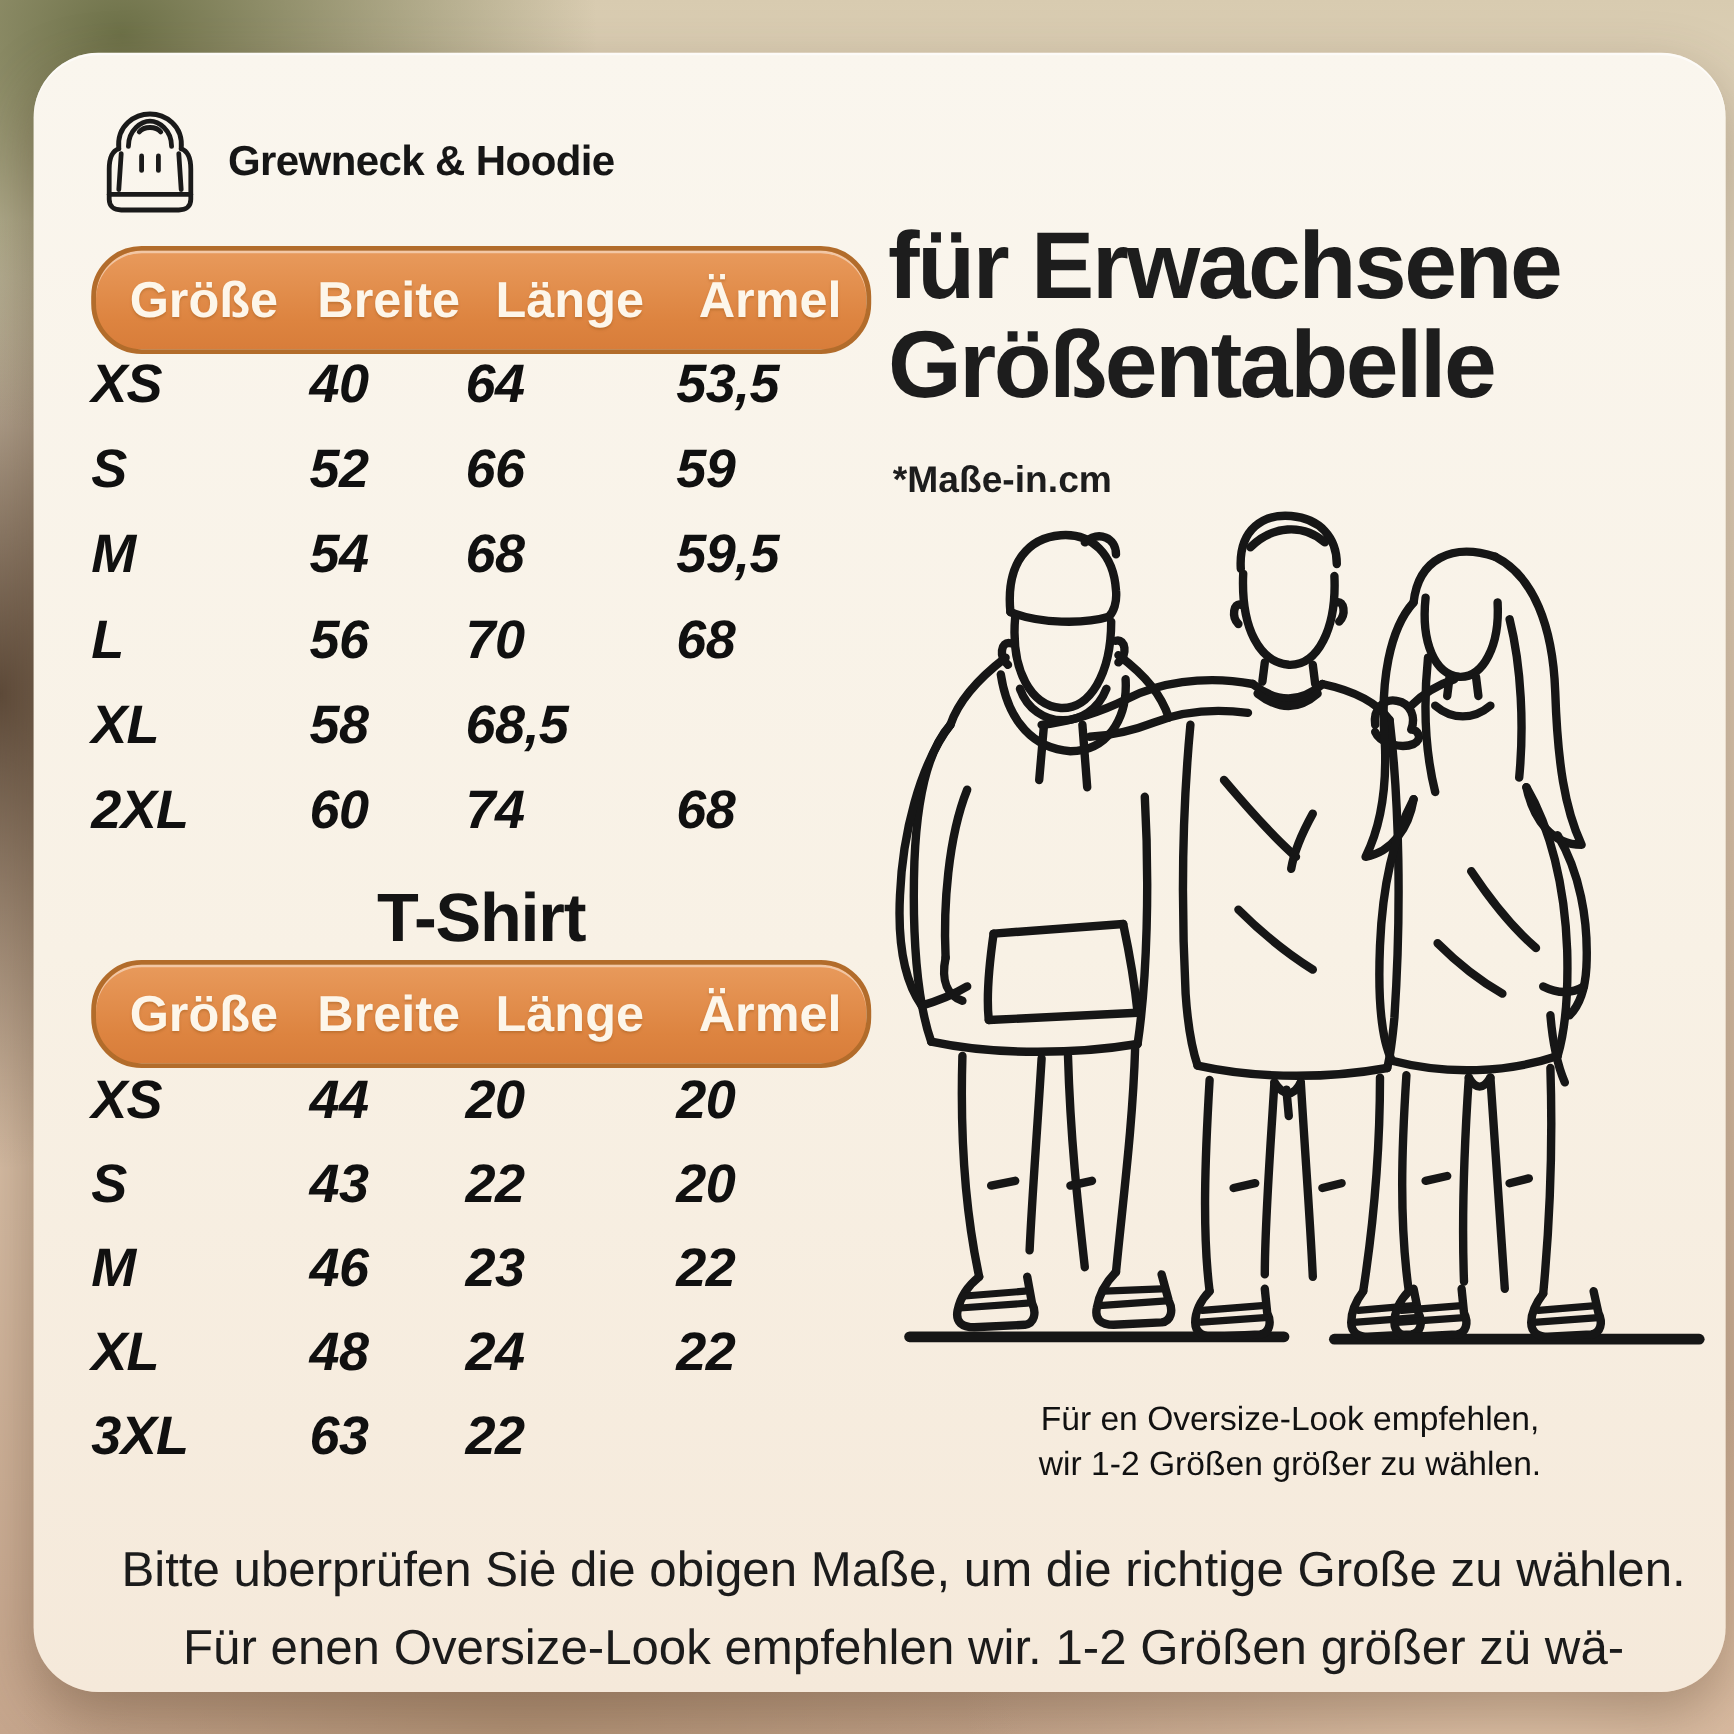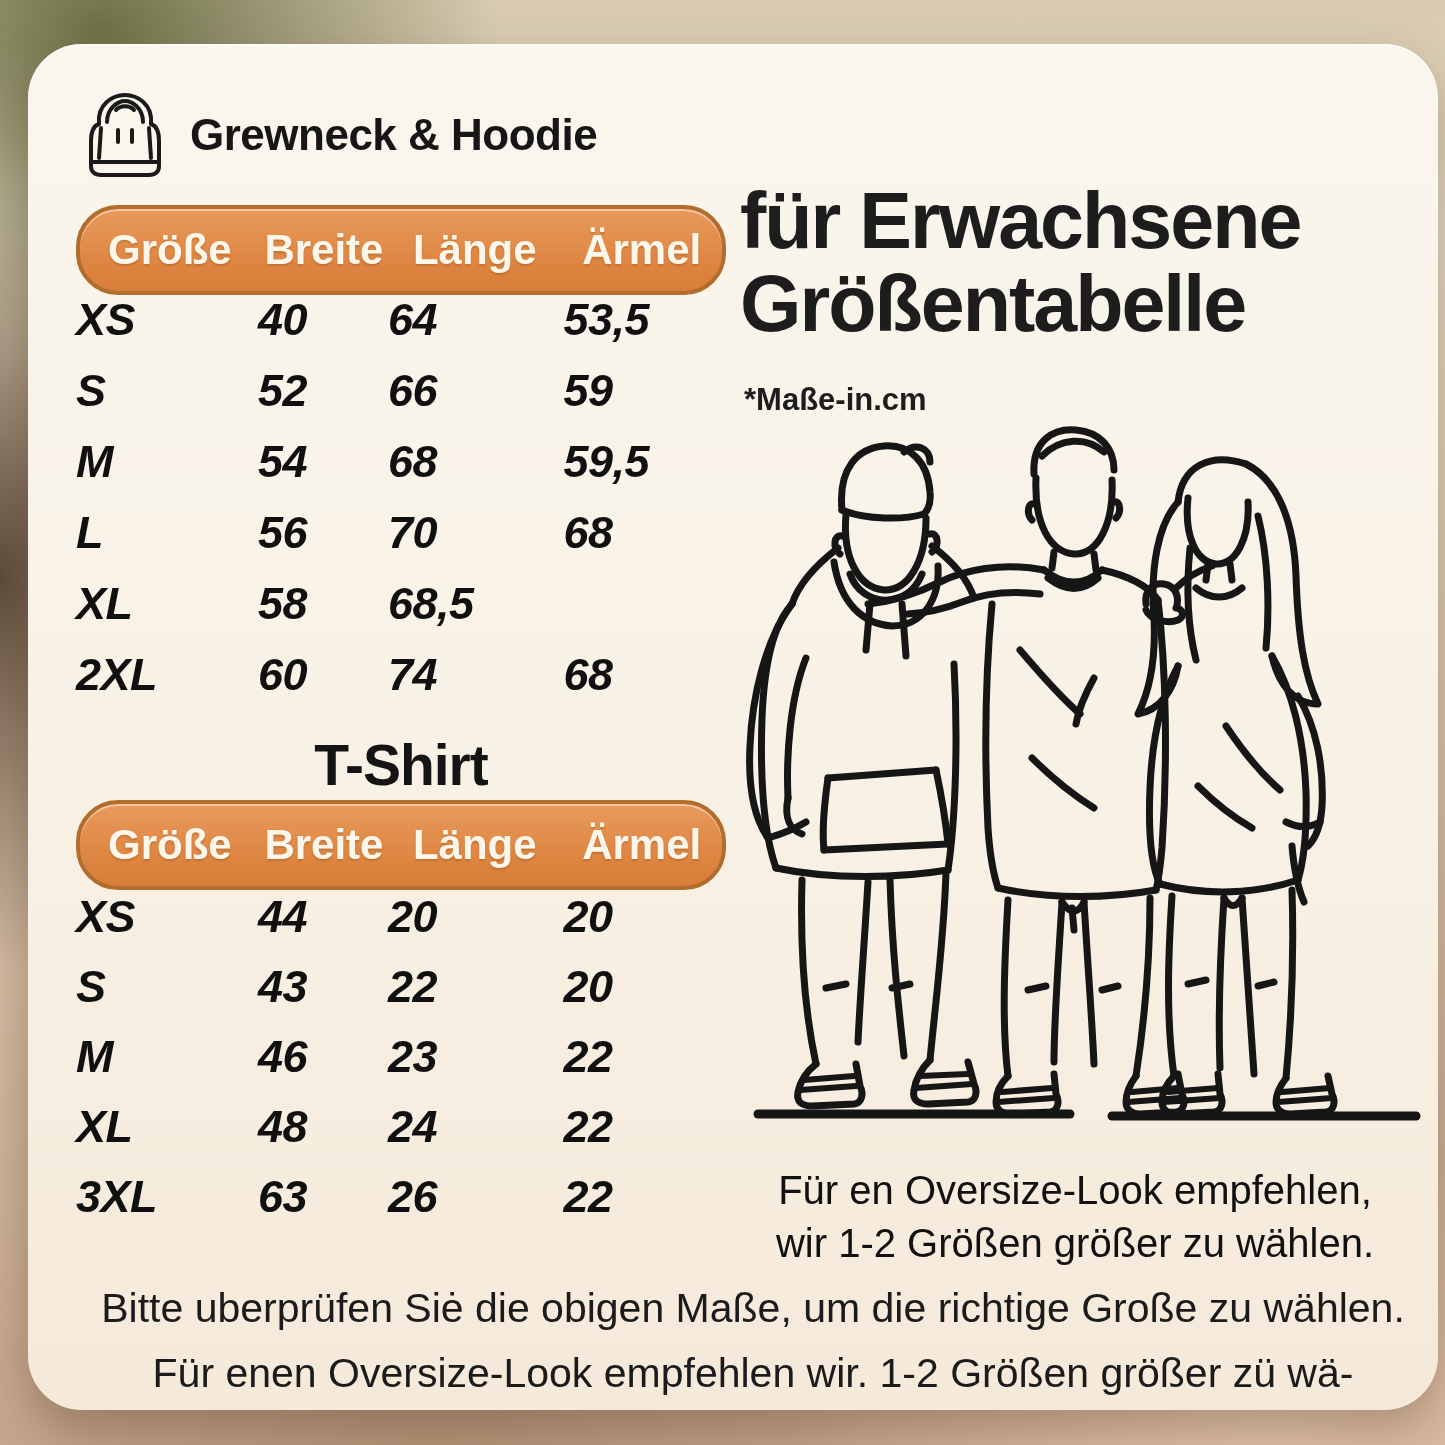--- a/index.html
+++ b/index.html
@@ -18,21 +18,21 @@
       linear-gradient(180deg,#d8cbb0 0%,#e8dcc6 16%,#dcc6ae 52%,#c6a68d 100%);
   }
   .card{
     position:absolute;left:28px;top:44px;width:1410px;height:1366px;
     background:linear-gradient(180deg,#faf6ee 0%,#f8f1e5 55%,#f5e9da 100%);
     border-radius:54px;
     box-shadow:0 20px 50px rgba(80,55,35,.38), 0 2px 0 rgba(255,255,255,.6) inset;
   }
   .brand{position:absolute;left:56px;top:46px;display:flex;align-items:center;gap:24px;}
   .brand svg{width:82px;height:90px;display:block;}
-  .brand-title{font-size:44px;font-weight:700;color:#161616;letter-spacing:-.5px;}
+  .brand-title{font-size:35px;font-weight:700;color:#161616;letter-spacing:-.5px;}
 
   .pill{
     position:absolute;left:48px;width:650px;height:90px;box-sizing:border-box;
     background:linear-gradient(180deg,#e89a5c 0%,#dd8440 70%,#d87d3a 100%);
     border:4px solid #b26c2b;border-radius:42px;
     display:grid;grid-template-columns:28% 20% 27% 25%;align-items:center;
     box-shadow:0 2px 0 rgba(255,255,255,.45) inset;
   }
   .pill span{
     text-align:center;color:#fdf6ea;font-size:42px;font-weight:700;
@@ -57,21 +57,21 @@
     font-size:79px;line-height:1.05;font-weight:800;color:#1d1d1d;letter-spacing:-2px;
   }
   .right-title span{display:block;}
   .right-sub{position:absolute;left:716px;top:338px;font-size:31px;font-weight:700;color:#1d1d1d;}
 
   .illu{position:absolute;left:712px;top:380px;width:692px;height:738px;}
   .illu svg{width:100%;height:100%;display:block;}
 
   .note{
     position:absolute;left:690px;top:1120px;width:714px;text-align:center;
-    font-size:40px;line-height:1.33;color:#111;
+    font-size:28px;line-height:1.33;color:#111;
   }
   .note span{display:block;}
 
   .fline{position:absolute;left:0;width:1410px;text-align:center;color:#1b1b1b;padding-left:20px;}
   #fline1{top:1241px;font-size:41px;}
   #fline2{top:1306px;font-size:41px;}
 </style>
 </head>
 <body>
 
@@ -169,21 +169,20 @@
     </div>
     <div class="trow">
       <div>XL</div>
       <div>48</div>
       <div>24</div>
       <div>22</div>
     </div>
     <div class="trow">
       <div>3XL</div>
       <div>63</div>
-      <div>26</div>
       <div>22</div>
     </div>
   </div>
 
   <div class="right-title">
     <span>für Erwachsene</span>
     <span>Größentabelle</span>
   </div>
   <div class="right-sub">*Maße-in.cm</div>
 

